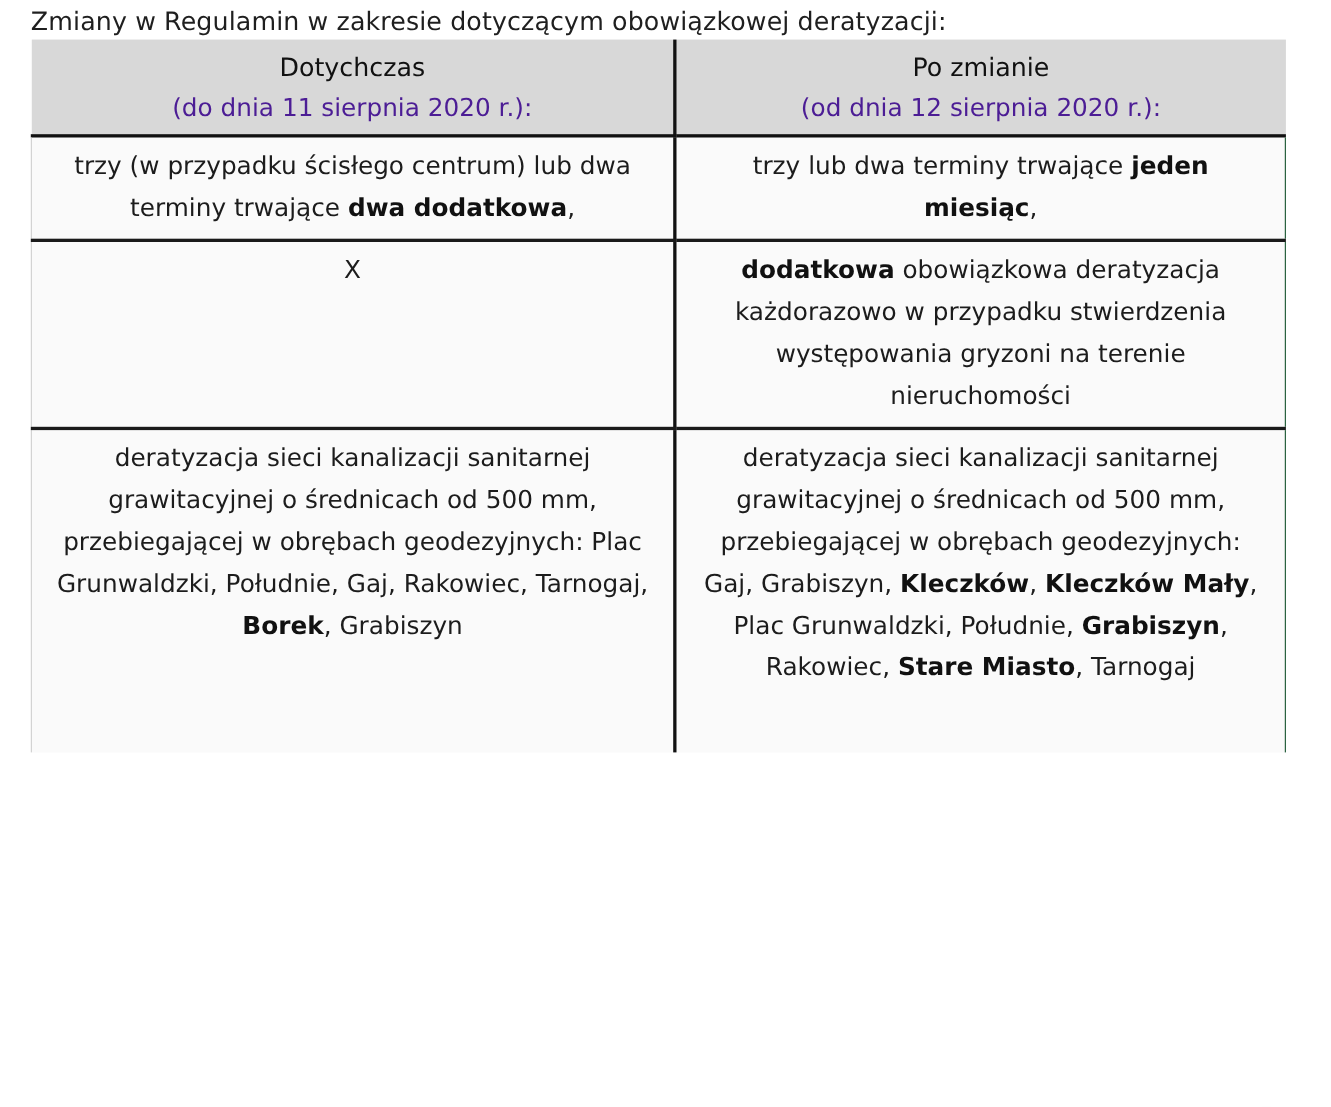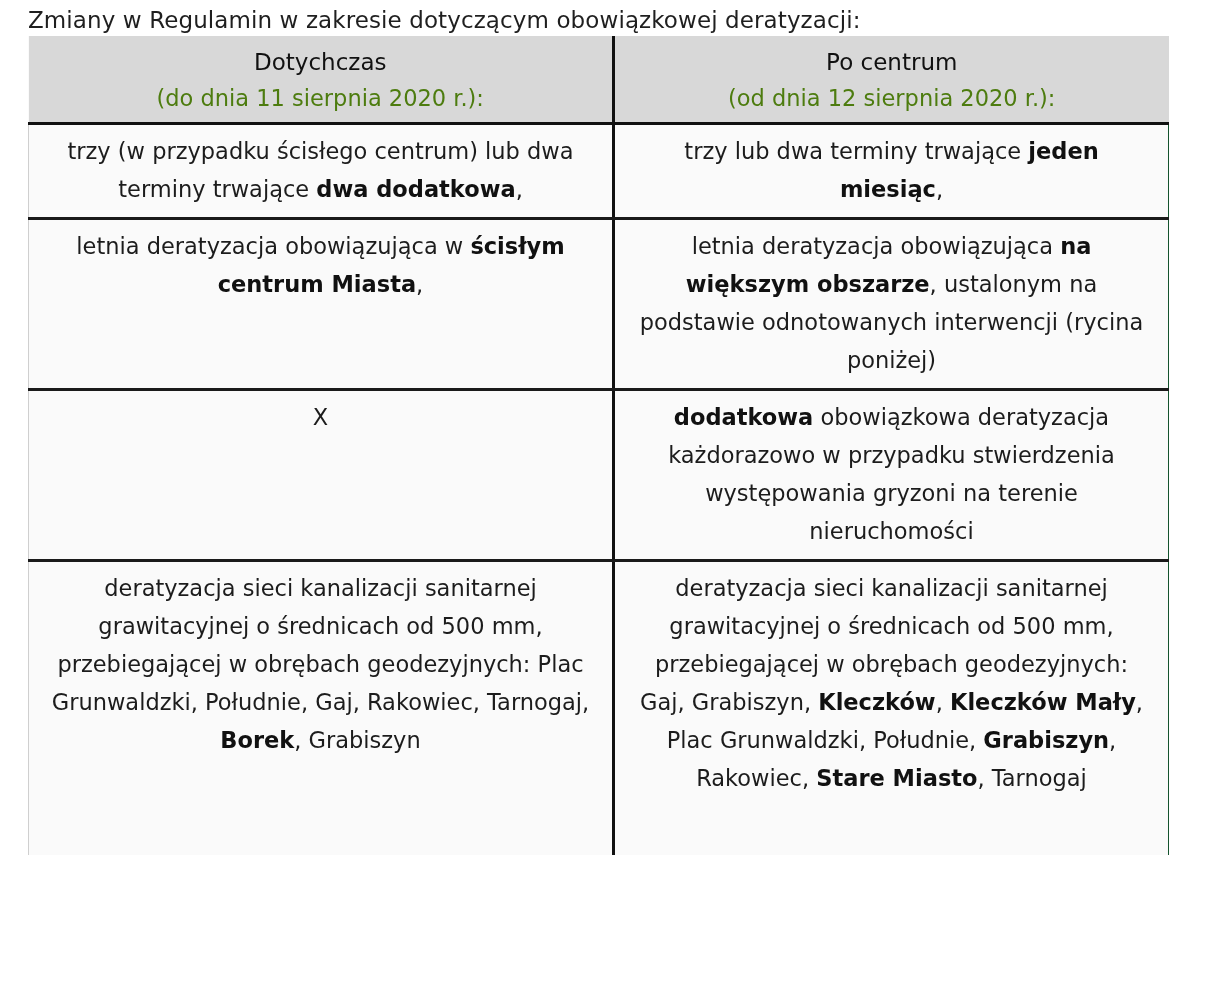--- a/index.html
+++ b/index.html
@@ -80,21 +80,21 @@
     font-weight: normal;
     font-size: 23px;
     line-height: 36px;
     color: #111111;
   }
   .head-sub {
     display: block;
     font-weight: normal;
     font-size: 22.5px;
     line-height: 36px;
-    color: #4d7c0f;
+    color: #4c1d95;
   }
 
   
   table.cmp tbody td {
     background: #fafafa;
     border-bottom: 3px solid #1a1a1a;
     border-left: 1px solid #cfcfcf;
     border-right: 1px solid #14532d;
   }
   table.cmp tbody td.cell-left {
@@ -128,33 +128,29 @@
         <col class="c1">
         <col class="c2">
       </colgroup>
       <thead>
         <tr>
           <th class="left-head">
             <span class="head-title">Dotychczas</span>
             <span class="head-sub">(do dnia 11 sierpnia 2020 r.):</span>
           </th>
           <th>
-            <span class="head-title">Po centrum</span>
+            <span class="head-title">Po zmianie</span>
             <span class="head-sub">(od dnia 12 sierpnia 2020 r.):</span>
           </th>
         </tr>
       </thead>
       <tbody>
         <tr class="r1">
           <td class="cell-left">trzy (w przypadku ścisłego centrum) lub dwa terminy trwające <b>dwa dodatkowa</b>,</td>
           <td class="cell-right">trzy lub dwa terminy trwające <b>jeden miesiąc</b>,</td>
-        </tr>
-        <tr class="r2">
-          <td class="cell-left">letnia deratyzacja obowiązująca w <b>ścisłym centrum Miasta</b>,</td>
-          <td class="cell-right">letnia deratyzacja obowiązująca <b>na większym obszarze</b>, ustalonym na podstawie odnotowanych interwencji (rycina poniżej)</td>
         </tr>
         <tr class="r3">
           <td class="cell-left cell-x">X</td>
           <td class="cell-right"><b>dodatkowa</b> obowiązkowa deratyzacja każdorazowo w przypadku stwierdzenia występowania gryzoni na terenie nieruchomości</td>
         </tr>
         <tr class="r5 last-row">
           <td class="cell-left">deratyzacja sieci kanalizacji sanitarnej grawitacyjnej o średnicach od 500 mm, przebiegającej w obrębach geodezyjnych: Plac Grunwaldzki, Południe, Gaj, Rakowiec, Tarnogaj, <b>Borek</b>, Grabiszyn</td>
           <td class="cell-right">deratyzacja sieci kanalizacji sanitarnej grawitacyjnej o średnicach od 500 mm, przebiegającej w obrębach geodezyjnych:<br>Gaj, Grabiszyn, <b>Kleczków</b>, <b>Kleczków Mały</b>, Plac Grunwaldzki, Południe, <b>Grabiszyn</b>, Rakowiec, <b>Stare Miasto</b>, Tarnogaj</td>
         </tr>
       </tbody>

